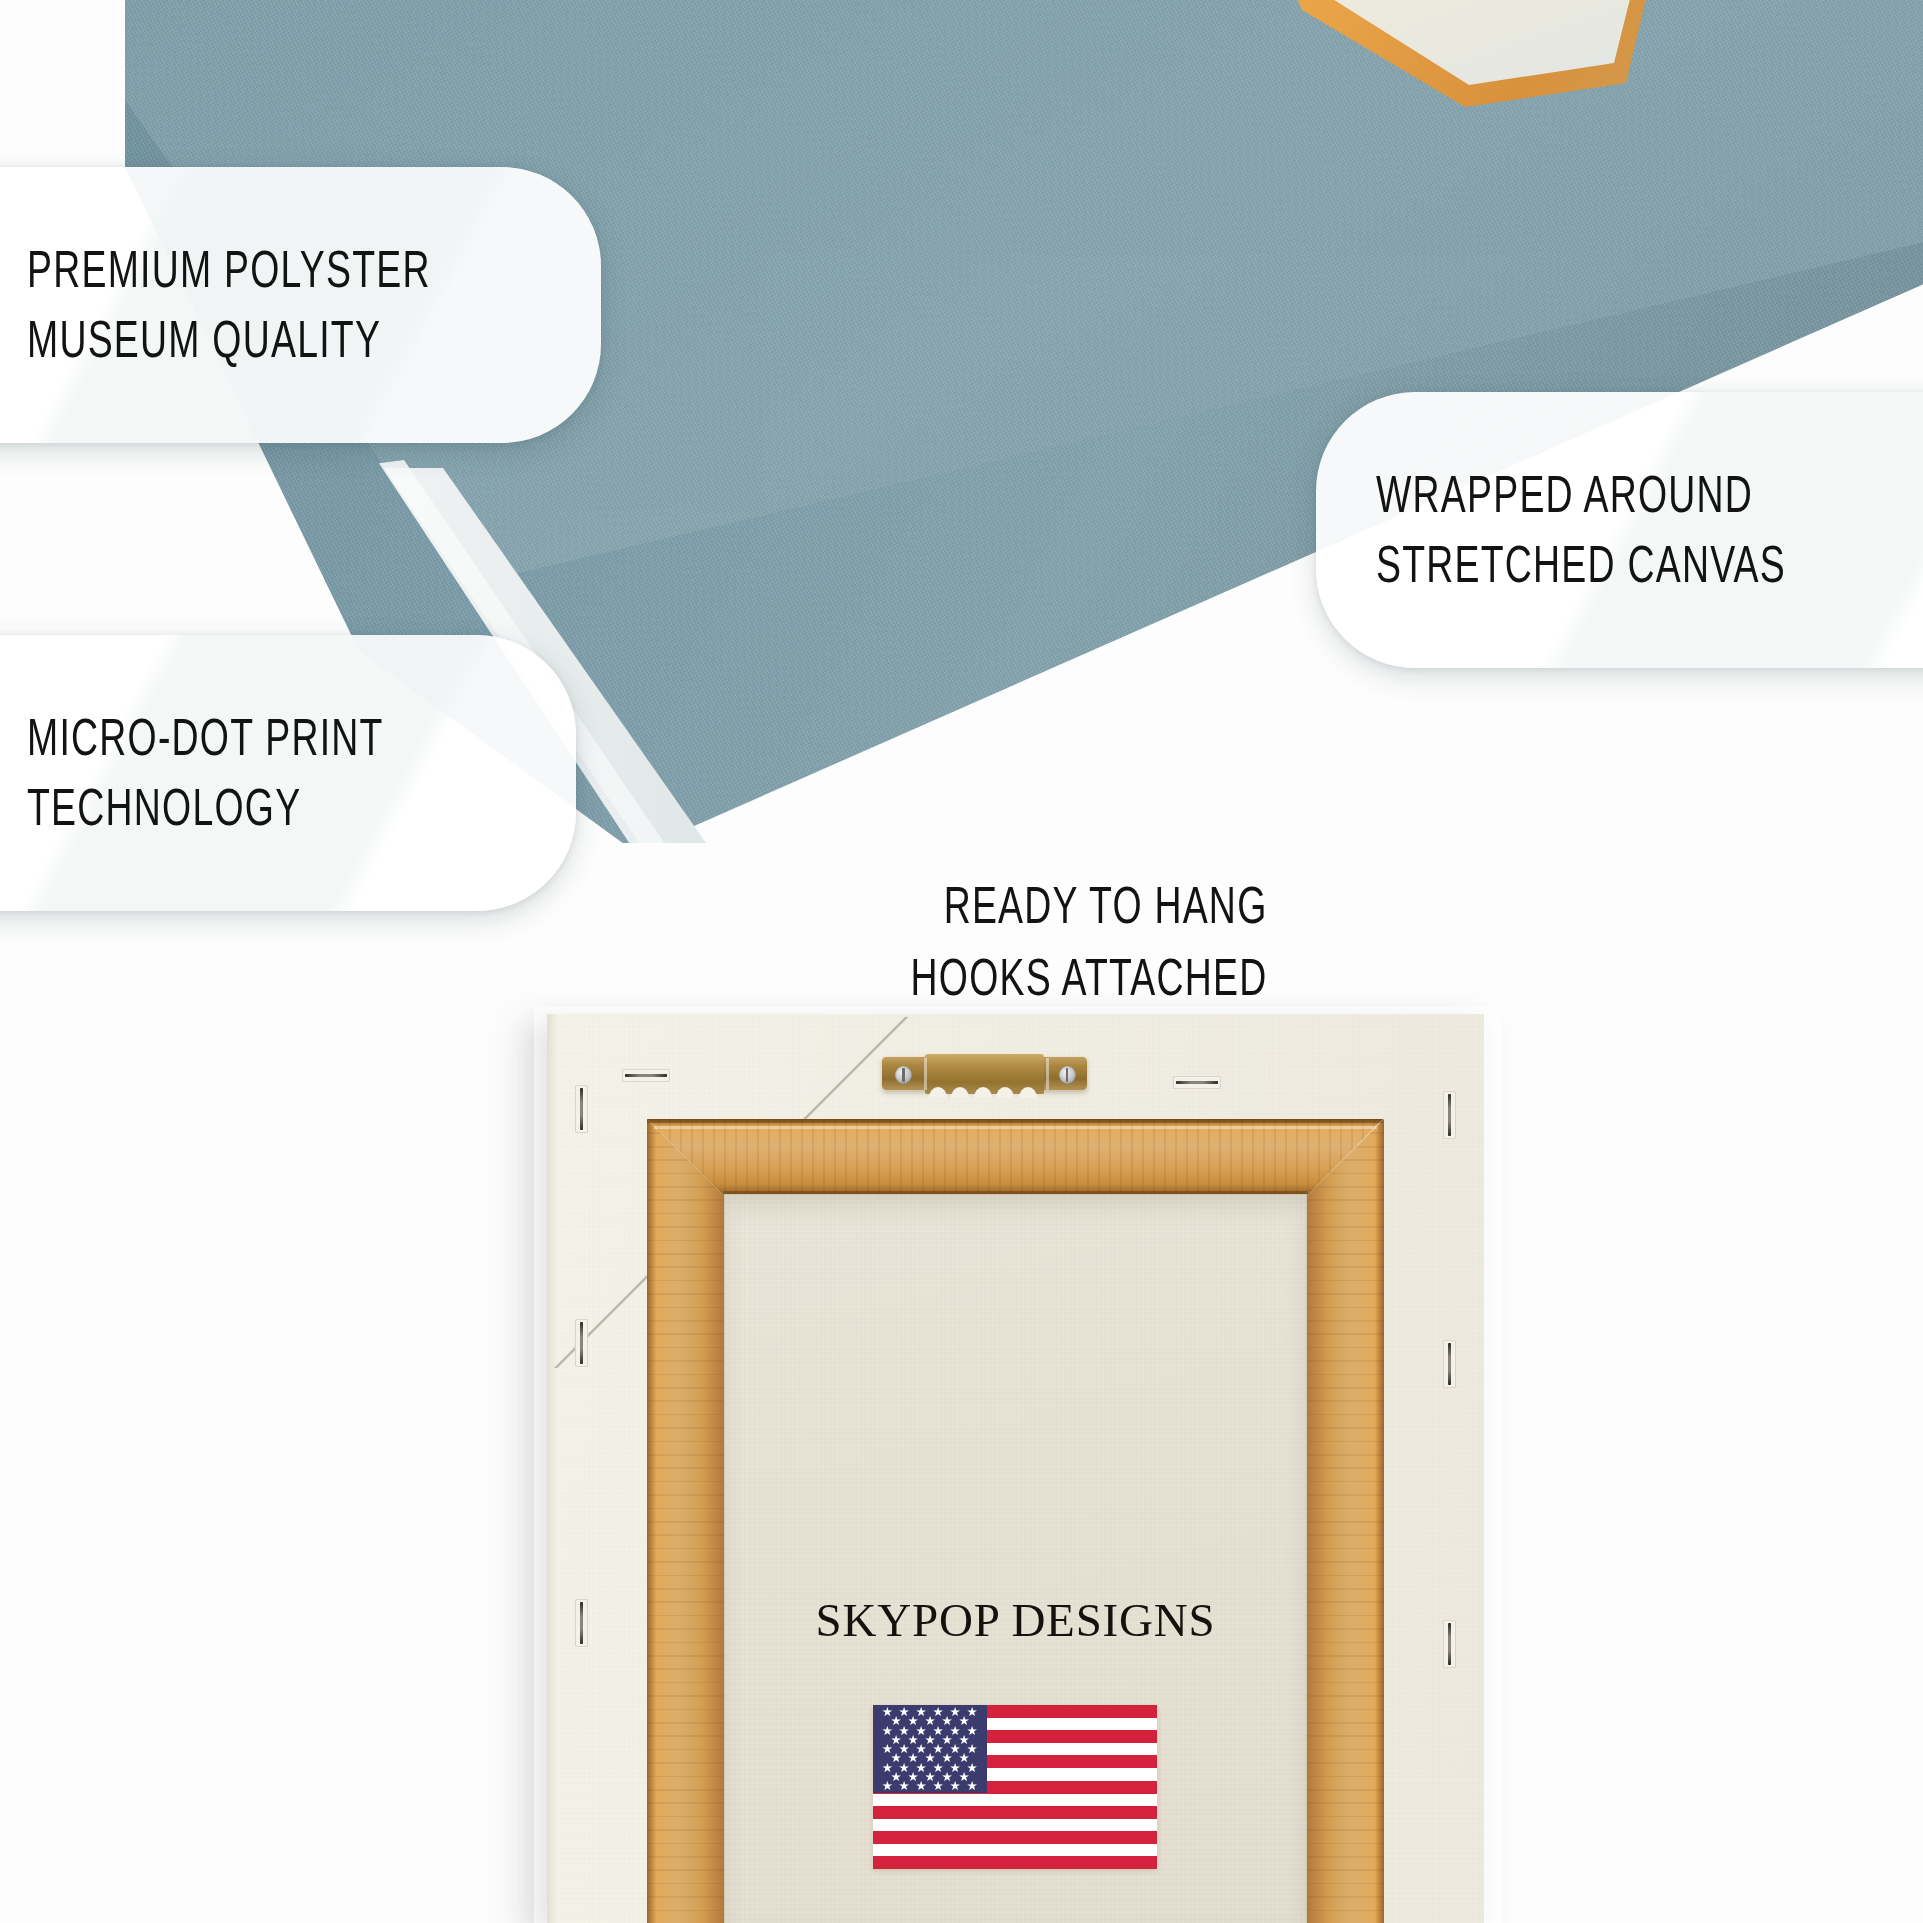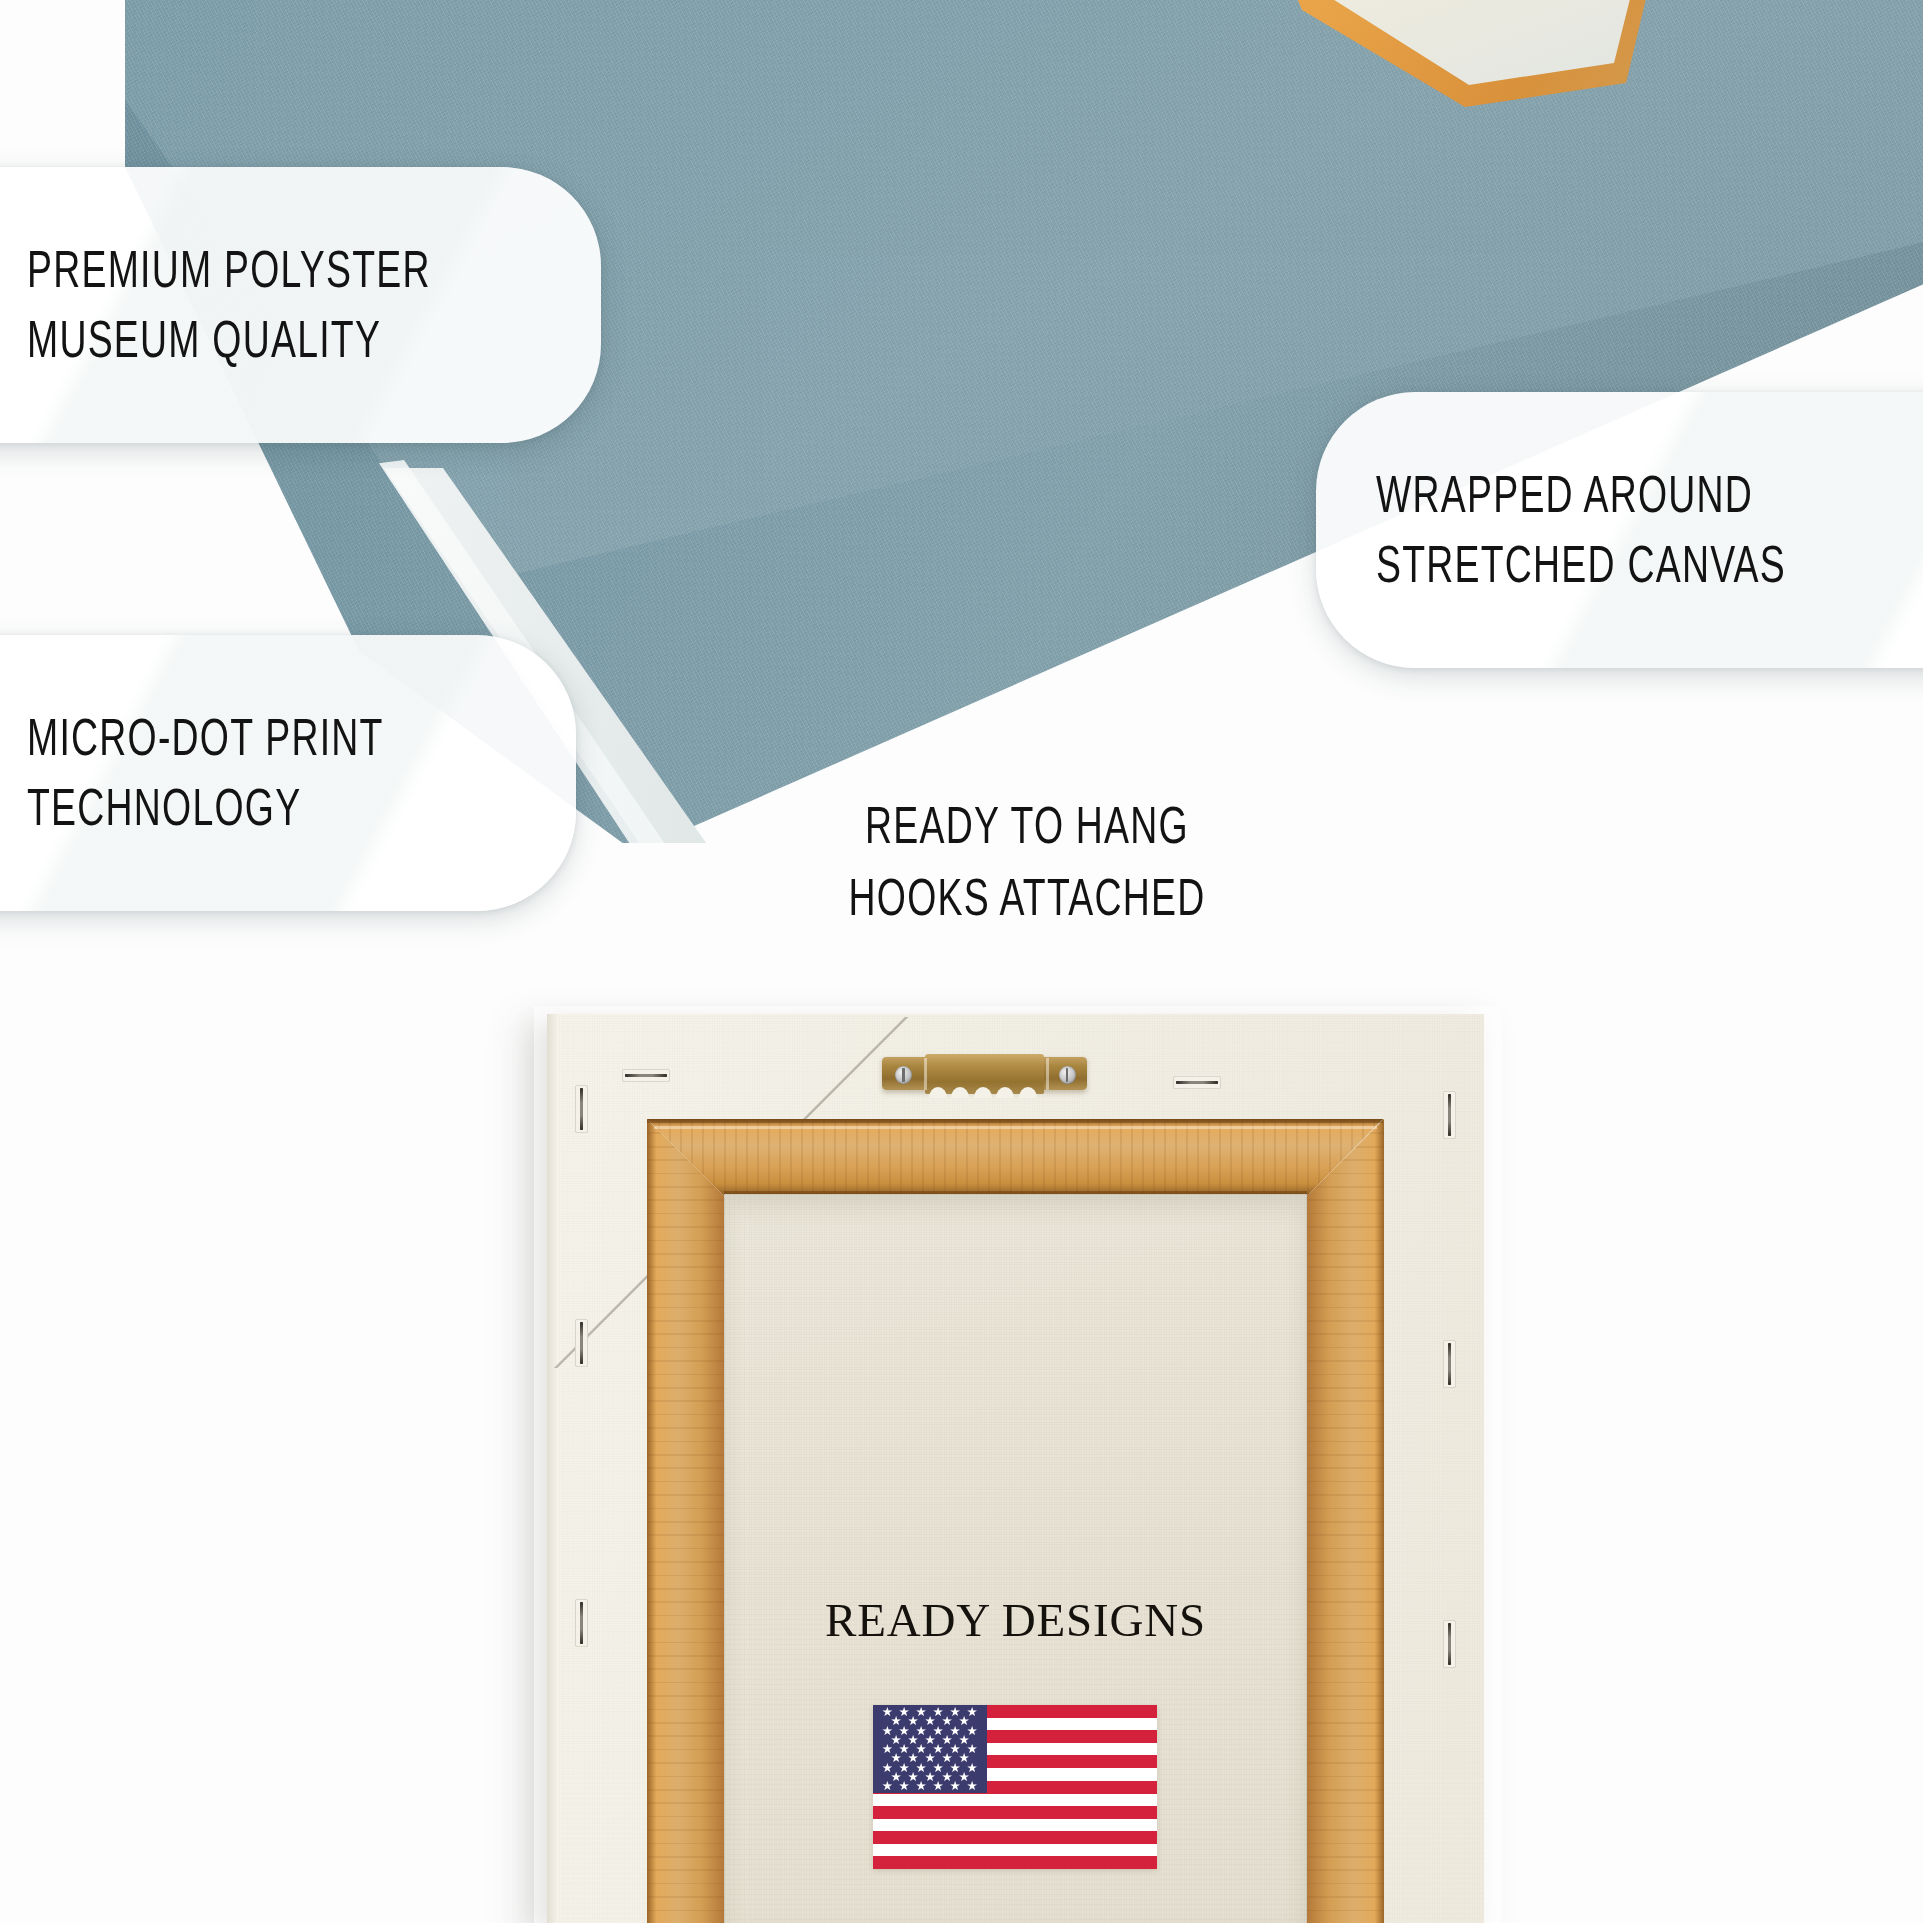--- a/index.html
+++ b/index.html
@@ -102,21 +102,21 @@
   .sheen{
     position:absolute;inset:0;border-radius:inherit;overflow:hidden;pointer-events:none;
   }
   .sheen::after{
     content:"";position:absolute;left:-10%;top:-40%;width:130%;height:200%;
     background:linear-gradient(118deg, rgba(255,255,255,0) 38%, rgba(236,241,241,.55) 40%, rgba(236,241,241,.55) 62%, rgba(255,255,255,0) 64%);
   }
 
   
   #caption-hang{
-    position:absolute;left:693px;top:790px;width:668px;text-align:center;
+    position:absolute;left:693px;top:870px;width:668px;text-align:right;
   }
   #caption-hang .ln{
     font-family:"Liberation Sans", sans-serif;
     font-size:52px;letter-spacing:1.7px;color:#131313;
     line-height:1.38;white-space:nowrap;
     transform:scaleX(.72);
     display:block;
   }
 
   
@@ -355,21 +355,21 @@
   <div class="sb sb-right"></div>
   <div class="sb-dk" style="left:0;top:0;width:736px;height:4.2px;"></div>
   <div class="sb-hl" style="left:6.7px;top:6.7px;width:723px;height:3.3px;"></div>
   <div class="sb-dk" style="left:77px;top:72px;width:583px;height:5px;"></div>
 </div>
 
 <div id="inner-canvas">
   <div class="ic-tex"></div>
 </div>
 
-<div id="brand">READY DESIGNS</div>
+<div id="brand">SKYPOP DESIGNS</div>
 
 <div id="flag">
   <div class="stripe" style="top:0px;"></div>
   <div class="stripe" style="top:25px;"></div>
   <div class="stripe" style="top:50px;"></div>
   <div class="stripe" style="top:76px;"></div>
   <div class="stripe" style="top:101px;"></div>
   <div class="stripe" style="top:126px;"></div>
   <div class="stripe" style="top:151px;"></div>
   <div class="canton"></div>

